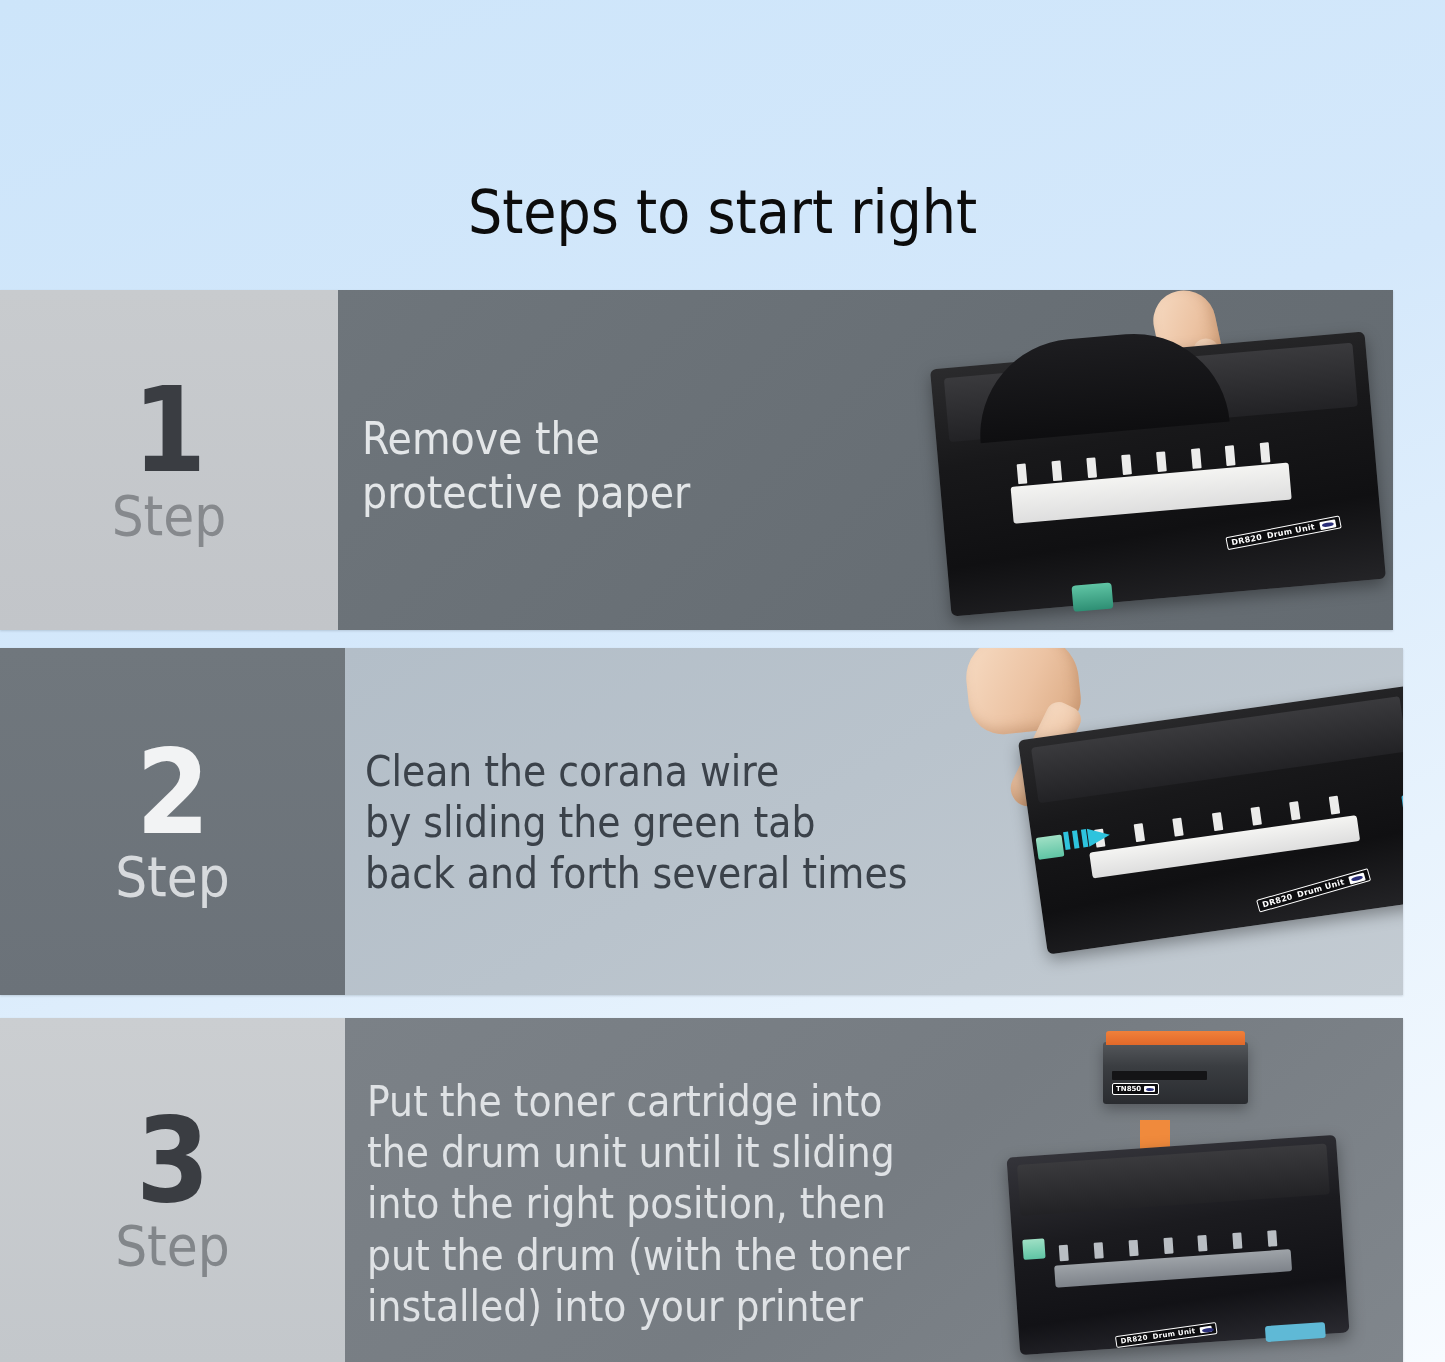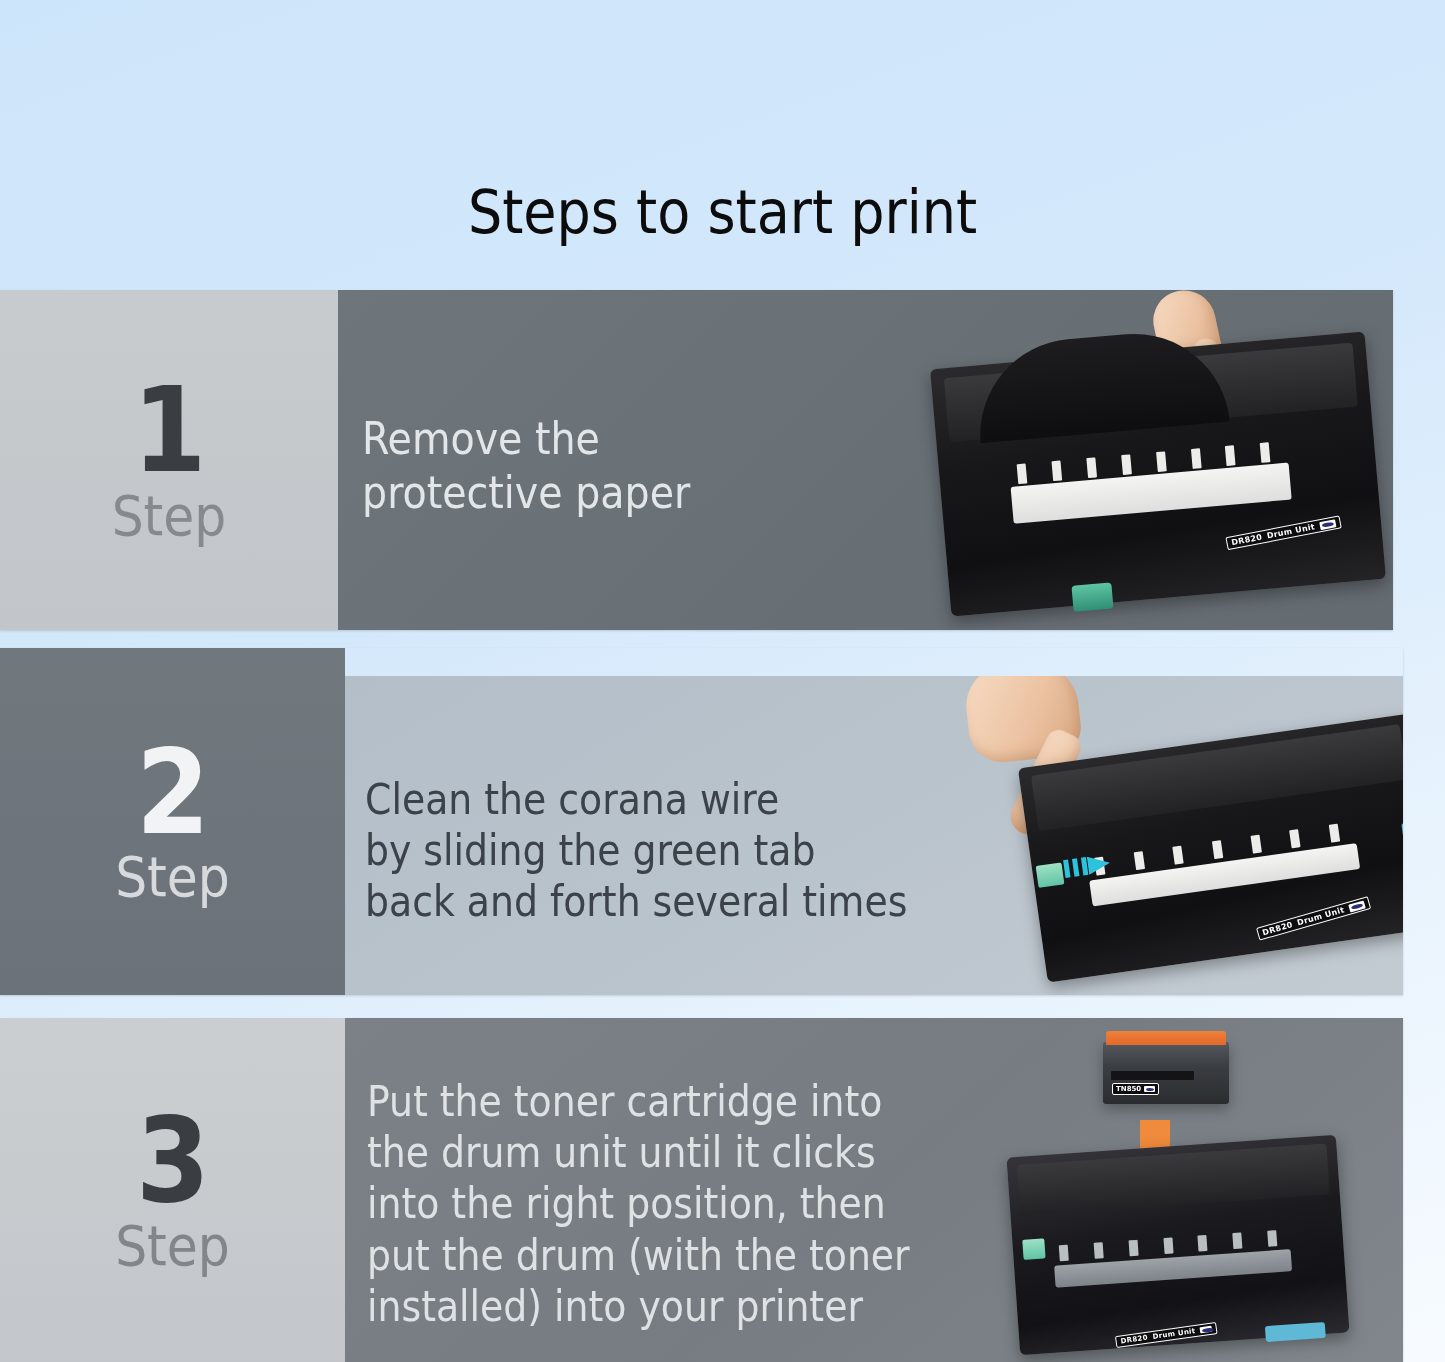--- a/index.html
+++ b/index.html
@@ -104,21 +104,21 @@
   #step1 .num { color: #3a3d42; }
   #step1 .steplabel { color: #86898d; }
   #step1 .step-right { background: linear-gradient(135deg,#6e757b 0%, #676e74 60%, #646b71 100%); }
   #step1 .caption { left: 24px; top: 122px; font-size: 44px; color: #e3e6e8; }
 
   
   #step2 { left: 0; top: 648px; width: 1403px; height: 347px; }
   #step2 .step-left { width: 345px; background: linear-gradient(180deg,#70777d 0%, #6b7279 100%); }
   #step2 .num { color: #f2f3f4; }
   #step2 .steplabel { color: #d7dadd; }
-  #step2 .step-right { background: linear-gradient(150deg,#b3bec8 0%, #b9c3cc 45%, #c3cbd2 100%); margin-top: 28px; }
+  #step2 .step-right { background: linear-gradient(150deg,#b3bec8 0%, #b9c3cc 45%, #c3cbd2 100%); }
   #step2 .caption { left: 20px; top: 98px; font-size: 42px; color: #3b424a; }
 
   
   #step3 { left: 0; top: 1018px; width: 1403px; height: 344px; }
   #step3 .step-left { width: 345px; background: linear-gradient(180deg,#cbced1 0%, #c3c7cb 100%); }
   #step3 .num { color: #3a3d42; }
   #step3 .steplabel { color: #82868a; }
   #step3 .step-right { background: linear-gradient(140deg,#7b8187 0%, #767c82 50%, #80868c 100%); }
   #step3 .caption { left: 22px; top: 58px; font-size: 42px; color: #dfe2e5; }
 
@@ -280,21 +280,21 @@
     border-right: 29px solid transparent;
     border-top: 34px solid #f08a3c;
   }
 </style>
 </head>
 <body>
 
 <div class="page">
 
   <div class="header">
-    <div class="subtitle">Steps to start print</div>
+    <div class="subtitle">Steps to start right</div>
   </div>
 
   <div class="step" id="step1">
     <div class="step-left">
       <div class="num">1</div>
       <div class="steplabel">Step</div>
     </div>
     <div class="step-right">
       <div class="caption">Remove the
 protective paper</div>
@@ -376,28 +376,28 @@
     </div>
   </div>
 
   <div class="step" id="step3">
     <div class="step-left">
       <div class="num">3</div>
       <div class="steplabel">Step</div>
     </div>
     <div class="step-right">
       <div class="caption">Put the toner cartridge into
-the drum unit until it clicks
+the drum unit until it sliding
 into the right position, then
 put the drum (with the toner
 installed) into your printer</div>
 
       <div class="photo" style="left:630px; top:6px; width:430px; height:332px;">
 
-        <div class="toner" style="left:128px; top:18px; width:126px; height:62px;">
+        <div class="toner" style="left:128px; top:18px; width:145px; height:62px;">
           <div class="toner-cap"></div>
           <div style="position:absolute; left:6%; top:46%; width:66%; height:9px; background:#141416; border-radius:1px;"></div>
           <div class="toner-label" style="left:9px; bottom:9px;">
             <span>TN850</span>
             <span class="brandmark"></span>
           </div>
         </div>
 
         <div class="arrow-down" style="left:150px; top:96px; width:60px; height:86px;">
           <div class="shaft"></div>

